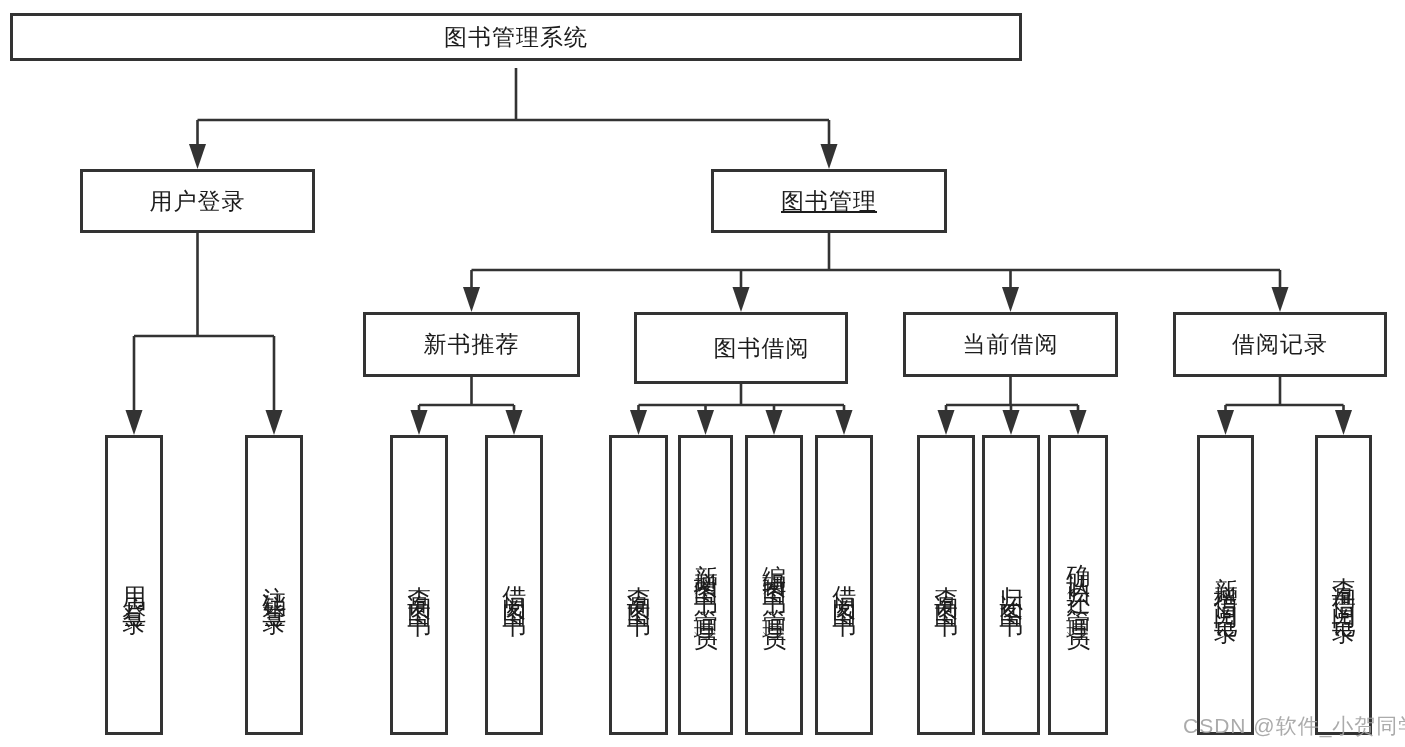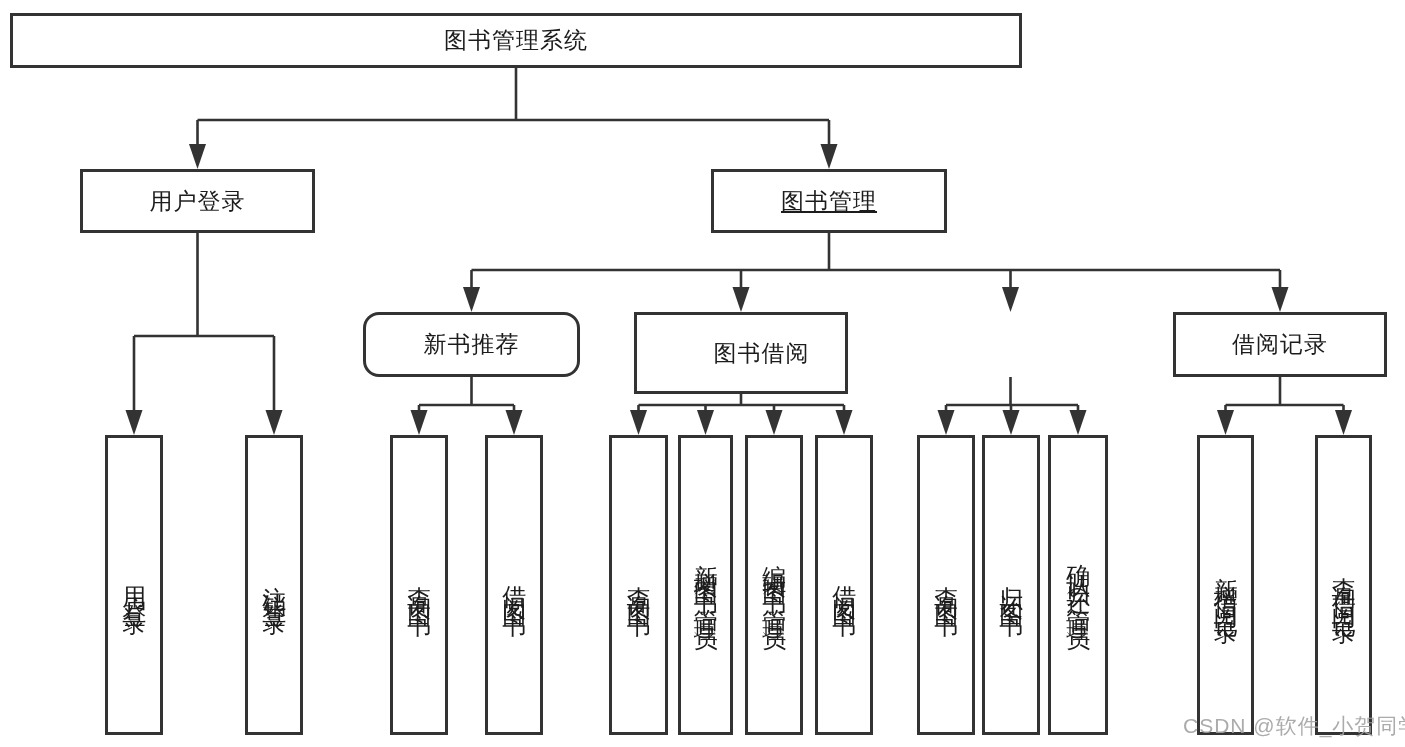--- a/index.html
+++ b/index.html
@@ -70,36 +70,39 @@
       <polygon points="765.5,410 782.5,410 774,435"></polygon>
       <polygon points="835.5,410 852.5,410 844,435"></polygon>
       <polygon points="937.5,410 954.5,410 946,435"></polygon>
       <polygon points="1002.5,410 1019.5,410 1011,435"></polygon>
       <polygon points="1069.5,410 1086.5,410 1078,435"></polygon>
       <polygon points="1217,410 1234,410 1225.5,435"></polygon>
       <polygon points="1335,410 1352,410 1343.5,435"></polygon>
     </g>
   </svg>
 
-  <div class="node h" style="left:10px;top:13px;width:1012px;height:55px;align-items:center;">
+  <div class="node h" style="left:10px;top:13px;width:1012px;height:48px;align-items:center;">
     <span>图书管理系统</span>
   </div>
 
   <div class="node h" style="left:80px;top:169px;width:235px;height:64px;">
     <span>用户登录</span>
   </div>
   <div class="node h" style="left:711px;top:169px;width:236px;height:64px;text-decoration:underline;">
     <span>图书管理</span>
   </div>
 
-  <div class="node h" style="left:363px;top:312px;width:217px;height:65px;border-radius:16px;">
+  <div class="node h" style="left:363px;top:312px;width:217px;height:65px;">
     <span>新书推荐</span>
   </div>
-  <div class="node h" style="left:634px;top:312px;width:214px;height:82px;padding-left:41px;">
+  <div class="node h" style="left:634px;top:312px;width:214px;height:72px;padding-left:41px;">
     <span>图书借阅</span>
+  </div>
+  <div class="node h" style="left:903px;top:312px;width:215px;height:65px;">
+    <span>当前借阅</span>
   </div>
   <div class="node h" style="left:1173px;top:312px;width:214px;height:65px;">
     <span>借阅记录</span>
   </div>
 
   <div class="node v" style="left:105px;top:435px;width:58px;height:300px;">
     <span>用户登录</span>
   </div>
   <div class="node v" style="left:245px;top:435px;width:58px;height:300px;">
     <span>注销登录</span>

